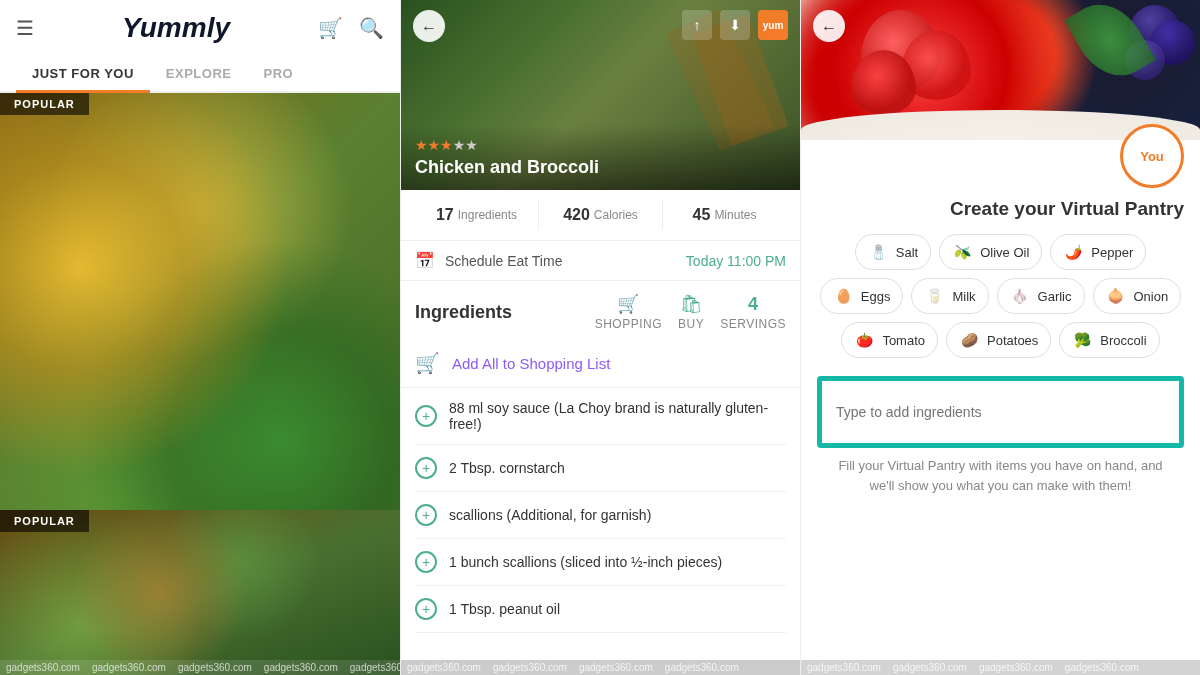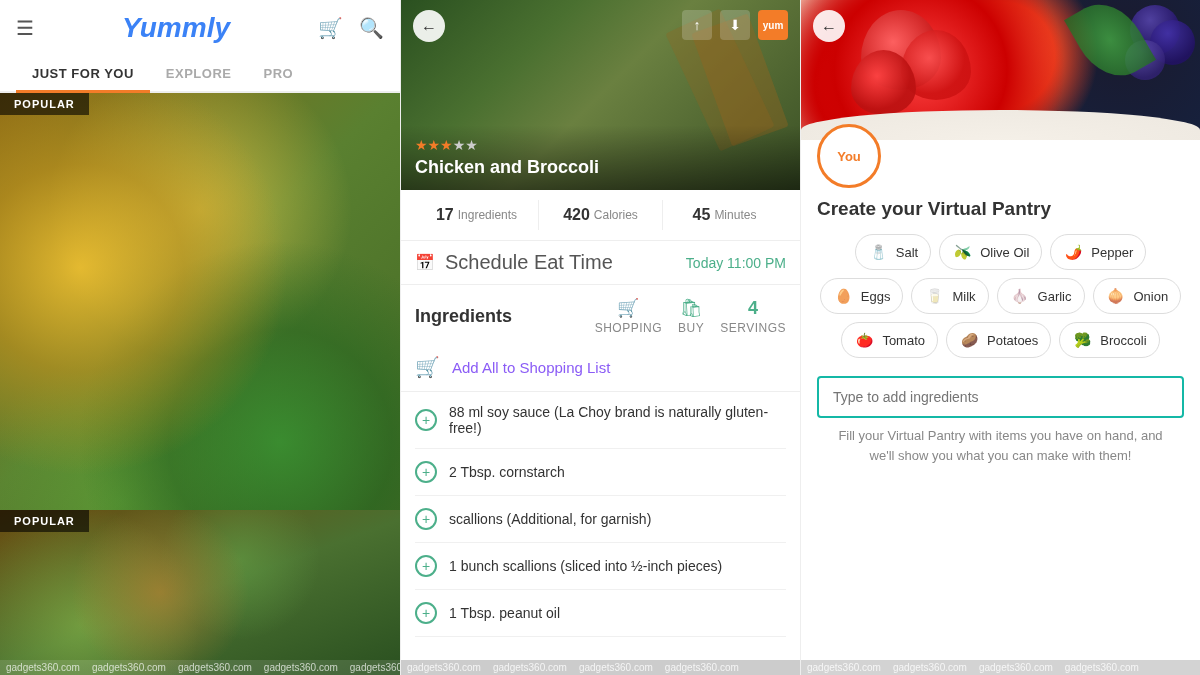--- a/index.html
+++ b/index.html
@@ -15,21 +15,21 @@
       flex-direction: column;
     }
     .header {
       display: flex;
       align-items: center;
       padding: 12px 16px;
       justify-content: space-between;
       background: #fff;
     }
     .hamburger-icon { font-size: 20px; color: #555; cursor: pointer; }
-    .logo { font-size: 28px; font-weight: bold; color: #3b82f6; font-style: italic; }
+    .logo { font-size: 28px; font-weight: bold; color: #0f172a; font-style: italic; }
     .header-icons { display: flex; gap: 16px; align-items: center; }
     .header-icon { font-size: 20px; color: #555; cursor: pointer; }
 
     .tabs {
       display: flex;
       border-bottom: 2px solid #eee;
       padding: 0 16px;
     }
     .tab {
       padding: 10px 16px;
@@ -213,21 +213,21 @@
     .stat-divider { width: 1px; height: 30px; background: #eee; }
 
     .schedule-row {
       display: flex;
       align-items: center;
       padding: 10px 14px;
       border-bottom: 1px solid #eee;
       gap: 10px;
     }
     .schedule-icon { color: #888; font-size: 16px; }
-    .schedule-label { font-size: 20px; color: #555; flex: 1; }
+    .schedule-label { font-size: 14px; color: #555; flex: 1; }
     .schedule-time { font-size: 14px; color: #4caf8a; font-weight: 500; }
 
     .ingredients-header {
       display: flex;
       align-items: center;
       padding: 12px 14px 8px;
       gap: 0;
     }
     .ingredients-title { font-size: 18px; font-weight: 700; color: #333; flex: 1; }
     .ingredients-actions {
@@ -350,21 +350,21 @@
       position: relative;
       z-index: 2;
       font-size: 13px;
       font-weight: 600;
       color: #f37c28;
     }
     .pantry-section {
       padding: 16px;
       display: flex;
       flex-direction: column;
-      align-items: flex-start;
+      align-items: flex-end;
     }
     .pantry-avatar-wrapper {
       margin-top: -32px;
       margin-bottom: 10px;
       z-index: 2;
     }
     .pantry-title { font-size: 19px; font-weight: 700; color: #333; margin-bottom: 14px; }
 
     .pantry-tags {
       display: flex;
@@ -391,23 +391,23 @@
       height: 22px;
       border-radius: 50%;
       display: flex;
       align-items: center;
       justify-content: center;
       font-size: 14px;
     }
 
     .pantry-input-wrapper {
       width: 100%;
-      border: 2px solid #14b8a6;
+      border: 5px solid #14b8a6;
       border-radius: 4px;
-      padding: 10px 14px;
+      padding: 22px 14px;
       margin: 8px 0;
     }
     .pantry-input {
       width: 100%;
       border: none;
       outline: none;
       font-size: 14px;
       color: #aaa;
     }
     .pantry-desc {

